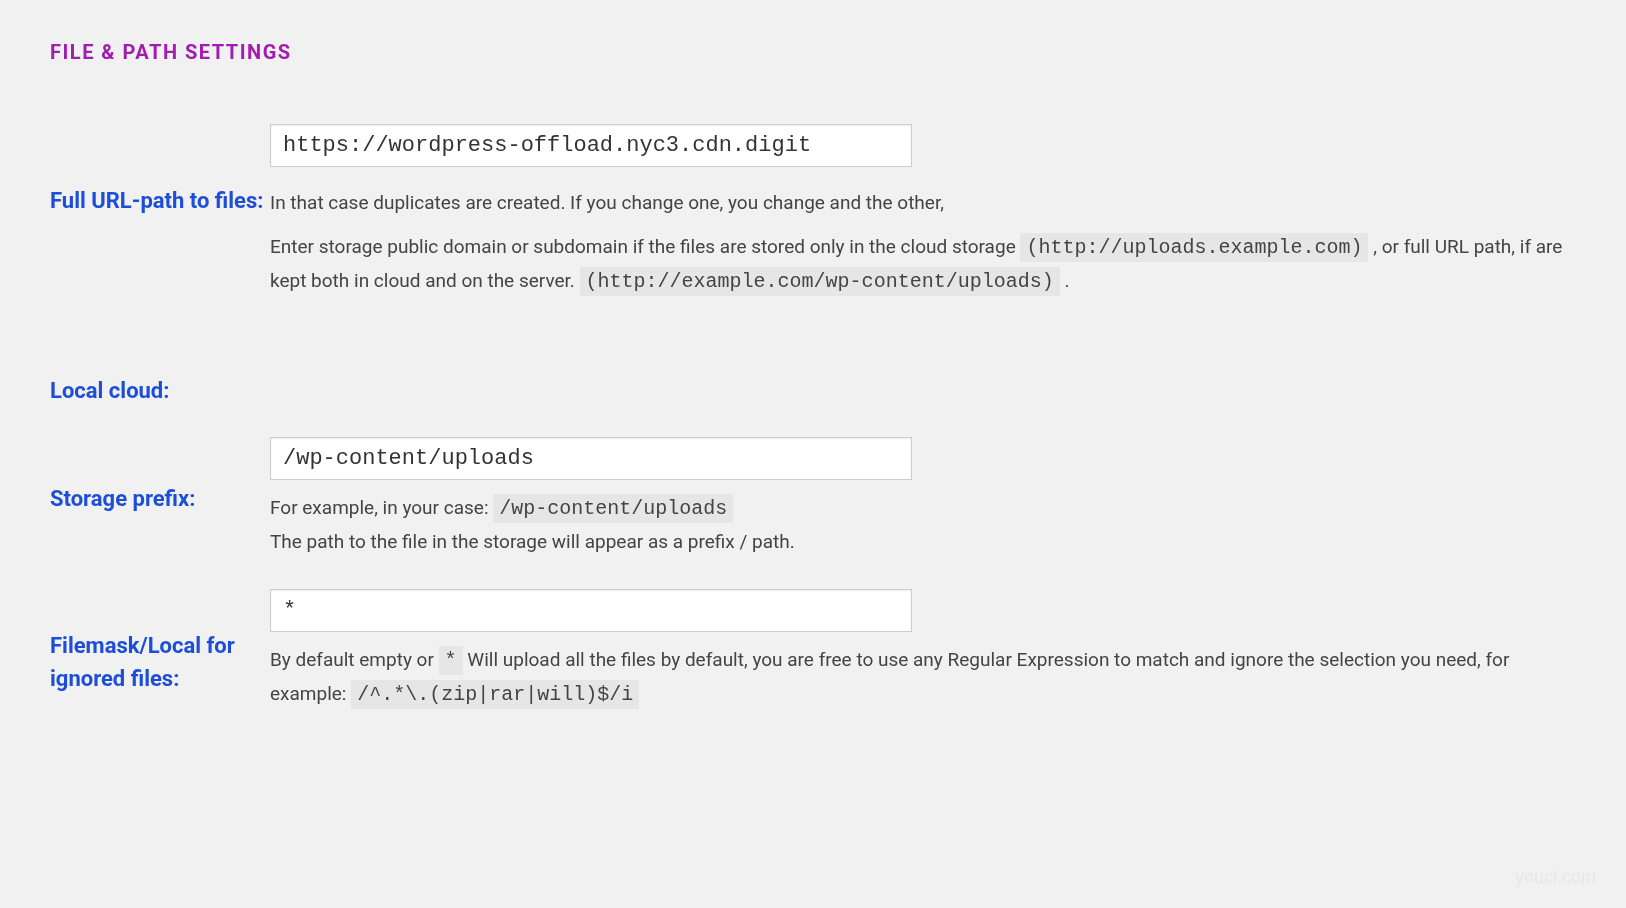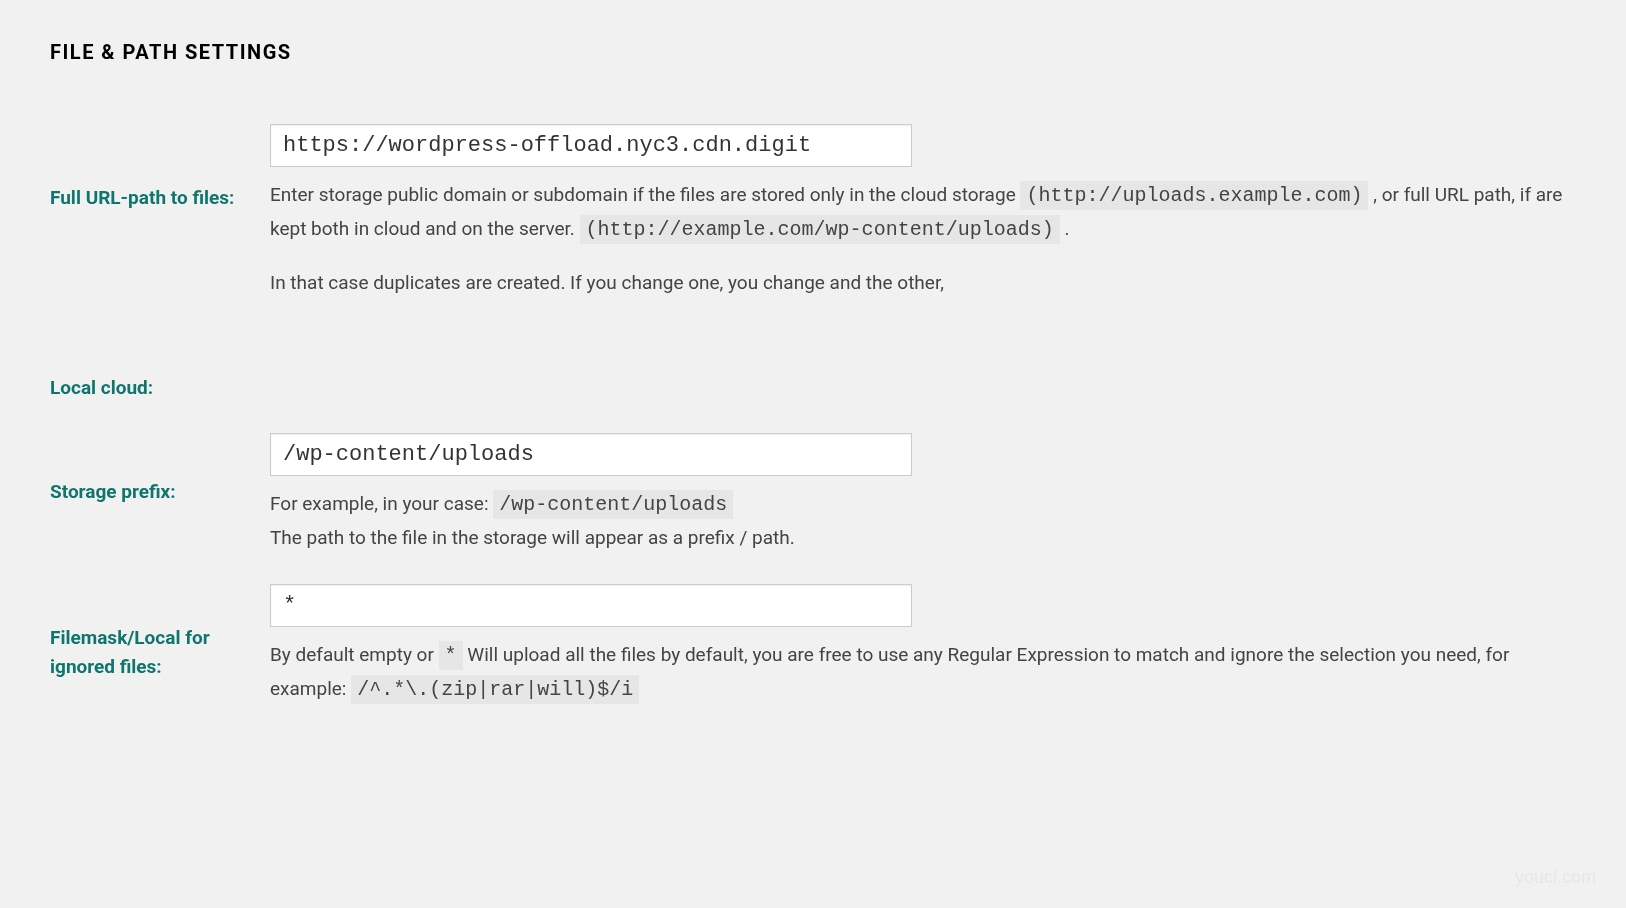--- a/index.html
+++ b/index.html
@@ -7,40 +7,40 @@
       padding: 0;
       box-sizing: border-box;
     }
     body {
       font-family: -apple-system, BlinkMacSystemFont, "Segoe UI", Roboto, Helvetica, Arial, sans-serif;
       background-color: #f1f1f1;
       padding: 40px 50px;
       color: #333;
     }
     .section-header {
-      color: #000000;
+      color: #a21caf;
       font-size: 20px;
       font-weight: 700;
       letter-spacing: 1.5px;
       margin-bottom: 60px;
     }
     .form-table {
       width: 100%;
     }
     .form-row {
       display: flex;
       align-items: flex-start;
       margin-bottom: 30px;
     }
     .form-label {
       width: 220px;
       flex-shrink: 0;
       font-weight: 700;
-      font-size: 19px;
-      color: #0f766e;
+      font-size: 22px;
+      color: #1d4ed8;
       padding-top: 60px;
       line-height: 1.5;
     }
     .form-label.local-path-label {
       padding-top: 45px;
     }
     .form-label.storage-prefix-label {
       padding-top: 45px;
     }
     .form-label.filemask-label {
@@ -89,28 +89,28 @@
 <body>
 
 <h2 class="section-header">FILE &amp; PATH SETTINGS</h2>
 
 <div class="form-table">
 
   <div class="form-row">
     <div class="form-label">Full URL-path to files:</div>
     <div class="form-content">
       <input type="text" class="text-input" value="https://wordpress-offload.nyc3.cdn.digit" style="">
+      <div class="description description-para">In that case duplicates are created. If you change one, you change and the other,</div>
       <div class="description">
         <span>Enter storage public domain or subdomain if the files are stored only in the cloud storage </span>
         <code class="inline-code">(http://uploads.example.com)</code>
         <span> , or full URL path, if are kept both in cloud and on the server. </span>
         <code class="inline-code">(http://example.com/wp-content/uploads)</code>
         <span> .</span>
       </div>
-      <div class="description description-para">In that case duplicates are created. If you change one, you change and the other,</div>
     </div>
   </div>
 
   <div class="form-row">
     <div class="form-label local-path-label">Local cloud:</div>
   </div>
 
   <div class="form-row">
     <div class="form-label storage-prefix-label">Storage prefix:</div>
     <div class="form-content">

